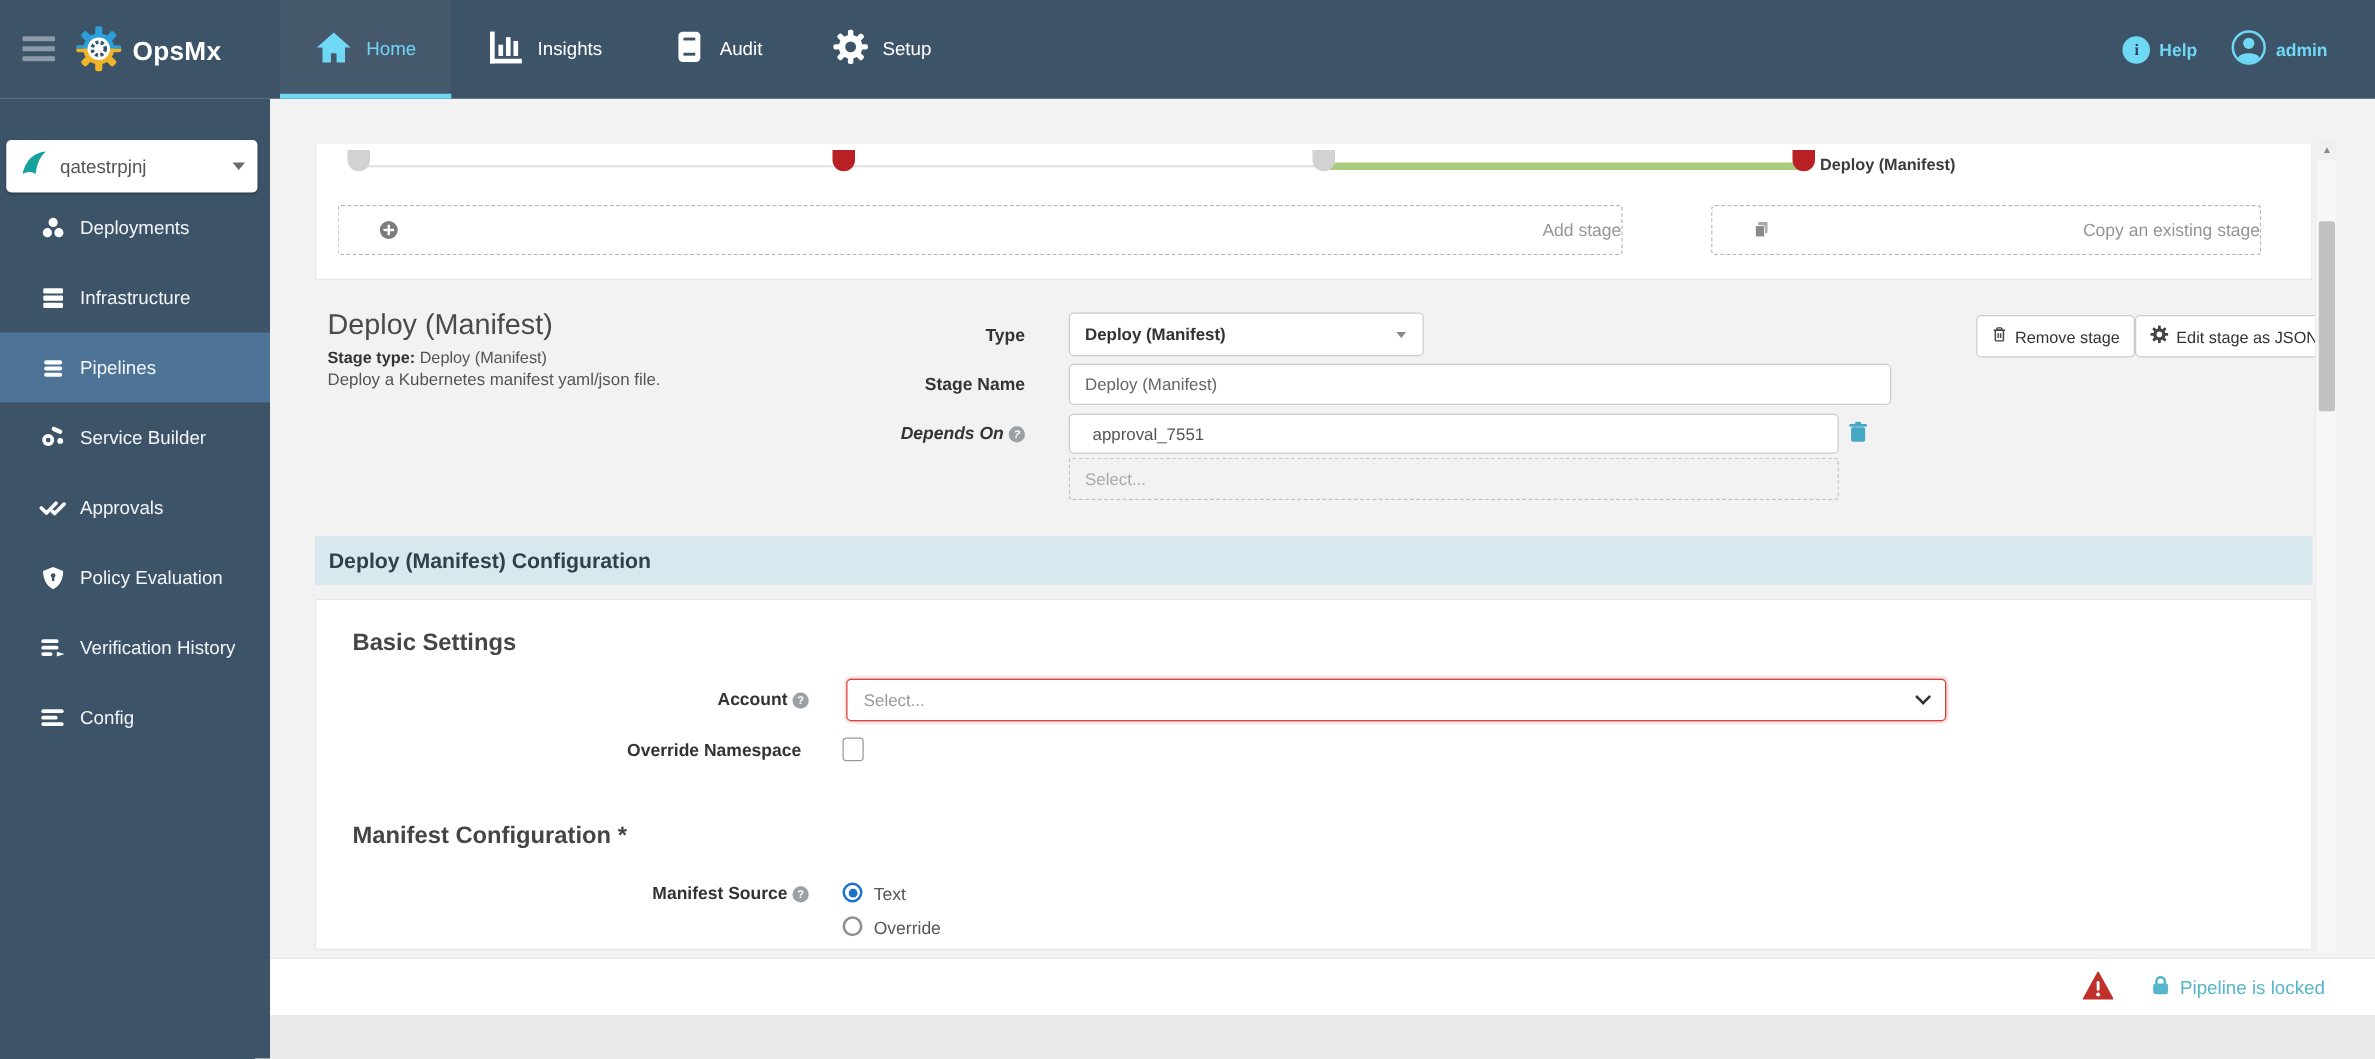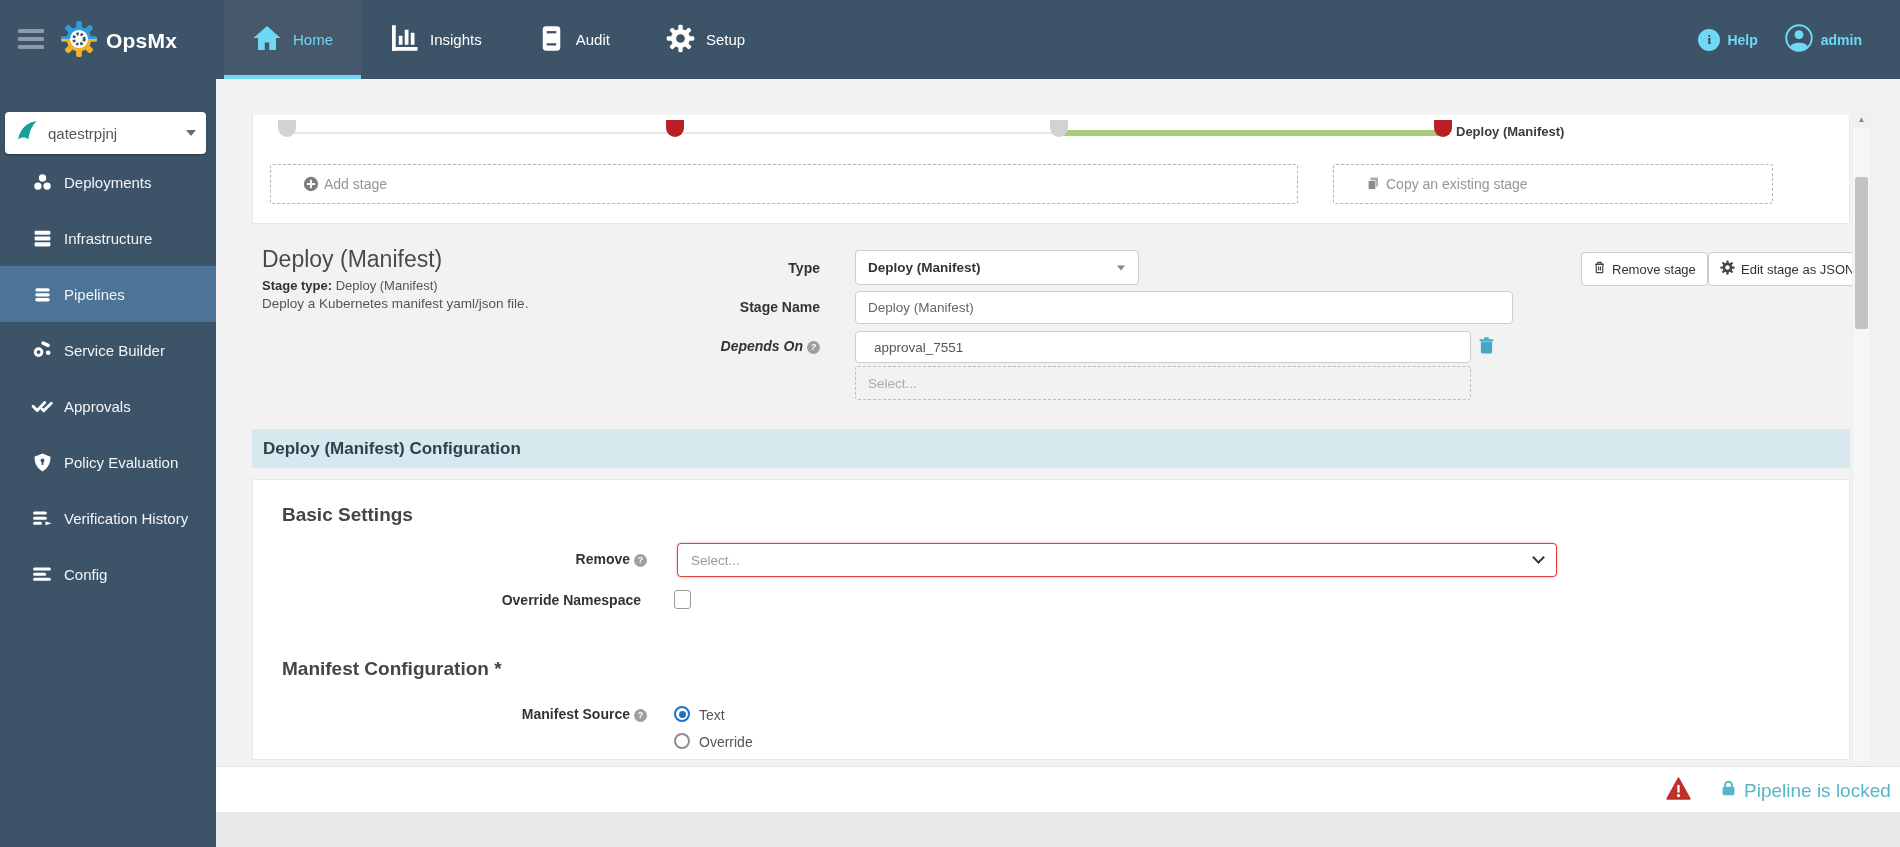--- a/index.html
+++ b/index.html
@@ -34,21 +34,21 @@
   #content { position:absolute; left:216px; top:79px; width:1684px; height:733px; background:#f2f2f3; }
   #bottom-strip { position:absolute; left:216px; top:812px; width:1684px; height:35px; background:#e9e9ea; }
 
   
   #stage-card { position:absolute; left:252px; top:115px; width:1598px; height:109px; background:#fff; border:1px solid #e7e7e7; border-top:none; }
   #graph-row { position:absolute; left:0; top:5px; width:100%; height:28px; overflow:hidden; }
   .gdot { position:absolute; top:-8px; width:18px; height:25px; border-radius:9px; }
   #graph-track { position:absolute; left:34px; top:12px; width:1156px; height:2px; background:#e6e6e6; }
   #graph-green { position:absolute; left:806px; top:10px; width:384px; height:6px; border-radius:3px; background:#a9cc7f; }
   #graph-label { position:absolute; left:1203px; top:4px; font-size:13px; font-weight:bold; color:#3b3b3b; white-space:nowrap; }
-  .dashed-btn { position:absolute; top:49px; height:40px; border:1px dashed #b5b5b5; border-radius:3px; display:flex; align-items:center; justify-content:flex-start; gap:5px; color:#959595; font-size:14px; cursor:pointer; background:#fff;padding-left:32px; }
+  .dashed-btn { position:absolute; top:49px; height:40px; border:1px dashed #b5b5b5; border-radius:3px; display:flex; align-items:center; justify-content:space-between; gap:5px; color:#959595; font-size:14px; cursor:pointer; background:#fff;padding-left:32px; }
 
   
   .h2-title { position:absolute; left:262px; top:246px; font-size:23px; color:#4a4a4a; }
   #stage-type-line { position:absolute; left:262px; top:278px; font-size:13px; color:#555; }
   #stage-type-line b { color:#333; }
   #stage-desc { position:absolute; left:262px; top:296px; font-size:13.5px; color:#555; }
   .fld-label { position:absolute; width:200px; text-align:right; font-size:14px; font-weight:bold; color:#333; }
   .qmark { display:inline-block; width:13px; height:13px; border-radius:50%; background:#9aa0a6; color:#fff; font-size:9px; line-height:13px; text-align:center; font-weight:bold; vertical-align:1px; margin-left:4px; }
   .qmark::after { content:"?"; }
   .selbox { background:#fff; border:1px solid #ccc; border-radius:4px; display:flex; align-items:center; padding:0 12px; cursor:pointer; }
@@ -74,21 +74,21 @@
   #account-select .val { flex:1; color:#999; font-size:13.5px; }
   .chev { width:9px; height:9px; border-right:2px solid #333; border-bottom:2px solid #333; transform:rotate(45deg); margin-top:-5px; }
   #override-box { position:absolute; left:421px; top:110px; width:17px; height:19px; border:1.5px solid #9a9a9a; border-radius:3px; background:#fff; cursor:pointer; }
   .radio { position:absolute; width:16px; height:16px; border-radius:50%; border:2px solid #8e8e8e; background:#fff; cursor:pointer; }
   .radio.checked { border-color:#1a73c9; }
   .radio.checked::after { content:""; position:absolute; left:2.5px; top:2.5px; width:7px; height:7px; border-radius:50%; background:#1a73c9; }
   .radio-label { position:absolute; font-size:14px; color:#555; }
 
   
   #footer { position:absolute; left:216px; top:766px; width:1684px; height:46px; background:#fff; border-top:1px solid #e2e2e2; }
-  #locked { position:absolute; left:1504px; top:13px; display:flex; align-items:center; gap:7px; color:#57b6c9; font-size:19px; }
+  #locked { position:absolute; left:1504px; top:13px; display:flex; align-items:center; gap:7px; color:#57b6c9; font-size:15px; }
   #warn { position:absolute; left:1450px; top:10px; }
 
   
   #scroll-track { position:absolute; left:1852px; top:111px; width:17px; height:650px; background:#f7f7f7; border-left:1px solid #ececec; }
   #scroll-up { position:absolute; left:0; top:0; width:17px; height:17px; background:#f0f0f0; color:#888; font-size:8px; text-align:center; line-height:17px; }
   #scroll-up::after { content:"▲"; }
   #scroll-thumb { position:absolute; left:2px; top:66px; width:13px; height:152px; background:#c2c2c2; border-radius:2px; cursor:pointer; }
 </style>
 </head>
 <body>
@@ -306,21 +306,21 @@
       <div id="graph-label">Deploy (Manifest)</div>
     </div>
     <div class="dashed-btn" style="left:17px; width:1028px;">
       <span><svg viewBox="0 0 20 20" width="16" height="16" style="vertical-align:-3px;">
             <circle cx="10" cy="10" r="9" fill="#7d7d7d"></circle>
             <rect x="8.8" y="4.8" width="2.4" height="10.4" fill="#fff"></rect>
             <rect x="4.8" y="8.8" width="10.4" height="2.4" fill="#fff"></rect>
           </svg></span>
       <span>Add stage</span>
     </div>
-    <div class="dashed-btn" style="left:1080px; width:440px;">
+    <div class="dashed-btn" style="left:1116px; width:440px;">
       <span><svg viewBox="0 0 20 20" width="15" height="15" style="vertical-align:-2px;">
             <rect x="6" y="2" width="10" height="12" rx="1" fill="#a8a8a8"></rect>
             <rect x="3" y="6" width="10" height="12" rx="1" fill="#8a8a8a" stroke="#fff"></rect>
           </svg></span>
       <span>Copy an existing stage</span>
     </div>
   </div>
 
   <div class="h2-title">Deploy (Manifest)</div>
   <div id="stage-type-line">
@@ -380,21 +380,21 @@
     <span>Edit stage as JSON</span>
   </div>
 
   <div id="config-band">
     <span>Deploy (Manifest) Configuration</span>
   </div>
 
   <div id="config-card">
     <div class="h3-title" style="top:24px;">Basic Settings</div>
 
-    <div class="cfg-label" style="left:164px; top:71px;"><span>Remove</span><span class="qmark"></span></div>
+    <div class="cfg-label" style="left:164px; top:71px;"><span>Account</span><span class="qmark"></span></div>
     <div id="account-select">
       <span class="val">Select...</span>
       <span class="chev"></span>
     </div>
 
     <div class="cfg-label" style="left:158px; top:112px;">Override Namespace</div>
     <div id="override-box"></div>
 
     <div class="h3-title" style="top:178px;">Manifest Configuration *</div>
 

